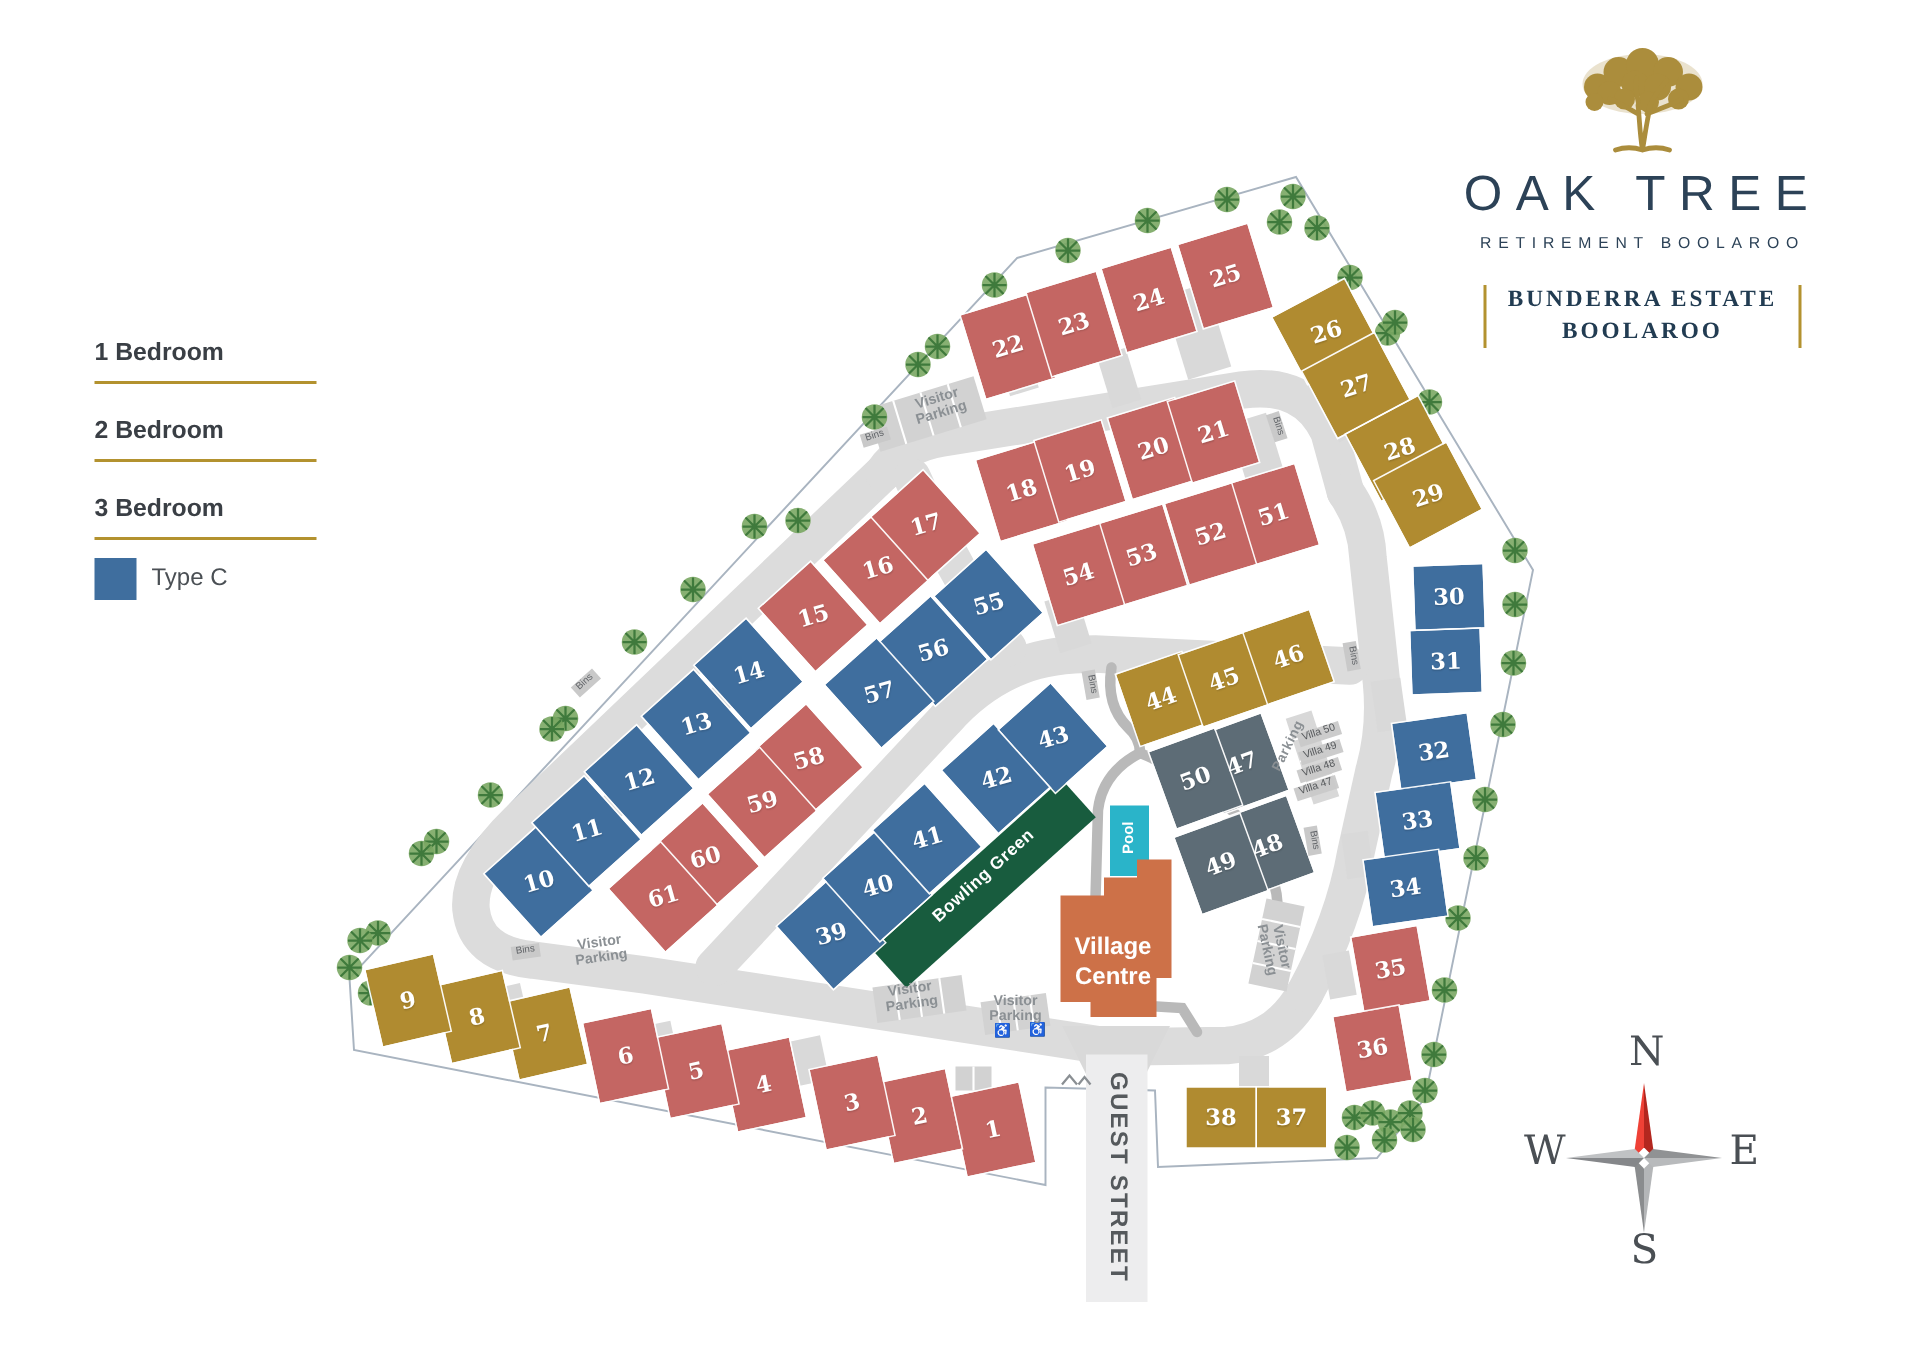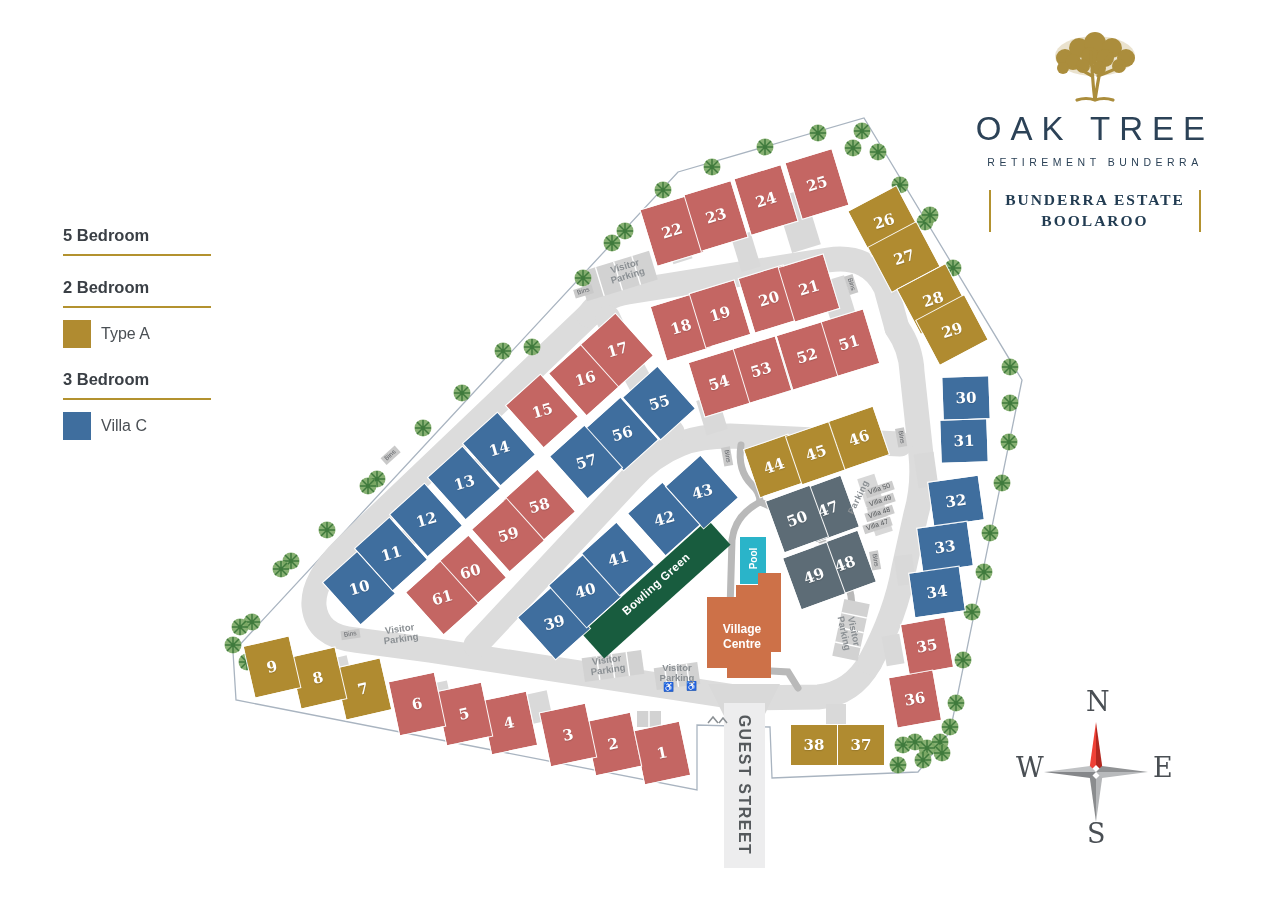--- a/index.html
+++ b/index.html
@@ -30,21 +30,21 @@
   .map{position:absolute;left:0;top:0;width:1286px;height:905px;}
   .map svg.under{position:absolute;left:0;top:0;}
   .lot{position:absolute;display:flex;align-items:center;justify-content:center;
        outline:1.2px solid rgba(255,255,255,.95);}
   .lot span{font-family:"DejaVu Serif",serif;font-weight:bold;font-size:15px;color:#fff;
             text-shadow:0 1px 1px rgba(0,0,0,.15);}
   .t-A{background:#b08b30;} .t-B{background:#c46663;} .t-C{background:#3f6e9e;} .t-D{background:#5d6c76;}
   .feature-label{position:absolute;color:#fff;font-weight:bold;text-align:center;white-space:pre-line;}
   .bowling{font-size:11.5px;letter-spacing:.4px;}
   .poolL{font-size:10px;}
-  .vcL{font-size:12px;line-height:1.25;}
+  .vcL{font-size:16px;line-height:1.25;}
   .streetL{position:absolute;left:702px;top:705px;width:85px;height:160px;display:flex;
            align-items:center;justify-content:center;}
   .streetL span{transform:rotate(90deg);font-size:16px;font-weight:bold;color:#55595c;
                 letter-spacing:1.5px;white-space:nowrap;}
   .ann{position:absolute;transform-origin:center;}
   .ann-bins{font-size:6.5px;color:#63666a;background:#c9c9c9;padding:1px 3px;line-height:1;}
   .ann-vp{font-size:9.5px;font-weight:bold;color:#8b9094;text-align:center;line-height:1.1;white-space:pre-line;}
   .ann-parking{font-size:9px;font-weight:bold;color:#8b9094;letter-spacing:.5px;}
   .ann-villa{font-size:7px;color:#55585b;background:rgba(201,201,201,.95);padding:0 3px;line-height:1.25;white-space:nowrap;}
   .wc{position:absolute;font-size:9px;color:#9aa0a4;}
@@ -453,37 +453,33 @@
       <span class="pt" style="left:66px;top:-2px;">N</span>
       <span class="pt" style="left:67px;top:130px;">S</span>
       <span class="pt" style="left:-4px;top:64px;">W</span>
       <span class="pt" style="left:133px;top:64px;">E</span>
     </div>
   </div>
 
 
   <div class="legend" id="legend">
       <div class="lg-sec">
-        <div class="lg-h">5 Bedroom</div>
+        <div class="lg-h">1 Bedroom</div>
         <div class="lg-rule"></div>
       </div>
       <div class="lg-sec">
         <div class="lg-h">2 Bedroom</div>
         <div class="lg-rule"></div>
-        <div class="lg-row">
-          <div class="lg-sw" style="background: rgb(176, 139, 48);"></div>
-          <div class="lg-lab">Type A</div>
-        </div>
       </div>
       <div class="lg-sec">
         <div class="lg-h">3 Bedroom</div>
         <div class="lg-rule"></div>
         <div class="lg-row">
           <div class="lg-sw" style="background: rgb(63, 110, 158);"></div>
-          <div class="lg-lab">Villa C</div>
+          <div class="lg-lab">Type C</div>
         </div>
       </div>
     </div>
 
   <div class="brand">
     <svg width="120" height="78" style="display:block;margin:0 auto;">
       <g fill="#ab8d3c">
         <ellipse cx="60" cy="28" rx="40" ry="20" opacity=".25"></ellipse>
         <circle cx="30" cy="30" r="9"></circle>
           <circle cx="44" cy="20" r="10"></circle>
@@ -494,21 +490,21 @@
         <circle cx="55" cy="28" r="9"></circle>
           <circle cx="70" cy="30" r="9"></circle>
           <circle cx="84" cy="38" r="7"></circle>
         <circle cx="28" cy="40" r="6"></circle>
           <circle cx="48" cy="38" r="7"></circle>
           <circle cx="64" cy="40" r="7"></circle>
       </g>
       <path d="M60,72 C58,60 58,50 57,42 M60,72 C62,60 63,52 65,44 M57,48 C50,44 44,40 38,38 M63,48 C72,44 80,42 86,38 M58,44 C56,36 55,30 56,24 M64,44 C68,36 72,30 76,26 M60,72 C54,70 48,70 42,72 M60,72 C66,70 72,70 78,72" stroke="#ab8d3c" stroke-width="3.2" fill="none" stroke-linecap="round"></path>
     </svg>
     <div class="name">OAK TREE</div>
-    <div class="tag">RETIREMENT BUNDERRA</div>
+    <div class="tag">RETIREMENT BOOLAROO</div>
     <div class="estate">
       <div class="bar"></div>
       <div class="etxt">
         <div>BUNDERRA ESTATE</div>
         <div>BOOLAROO</div>
       </div>
       <div class="bar"></div>
     </div>
   </div>
 

